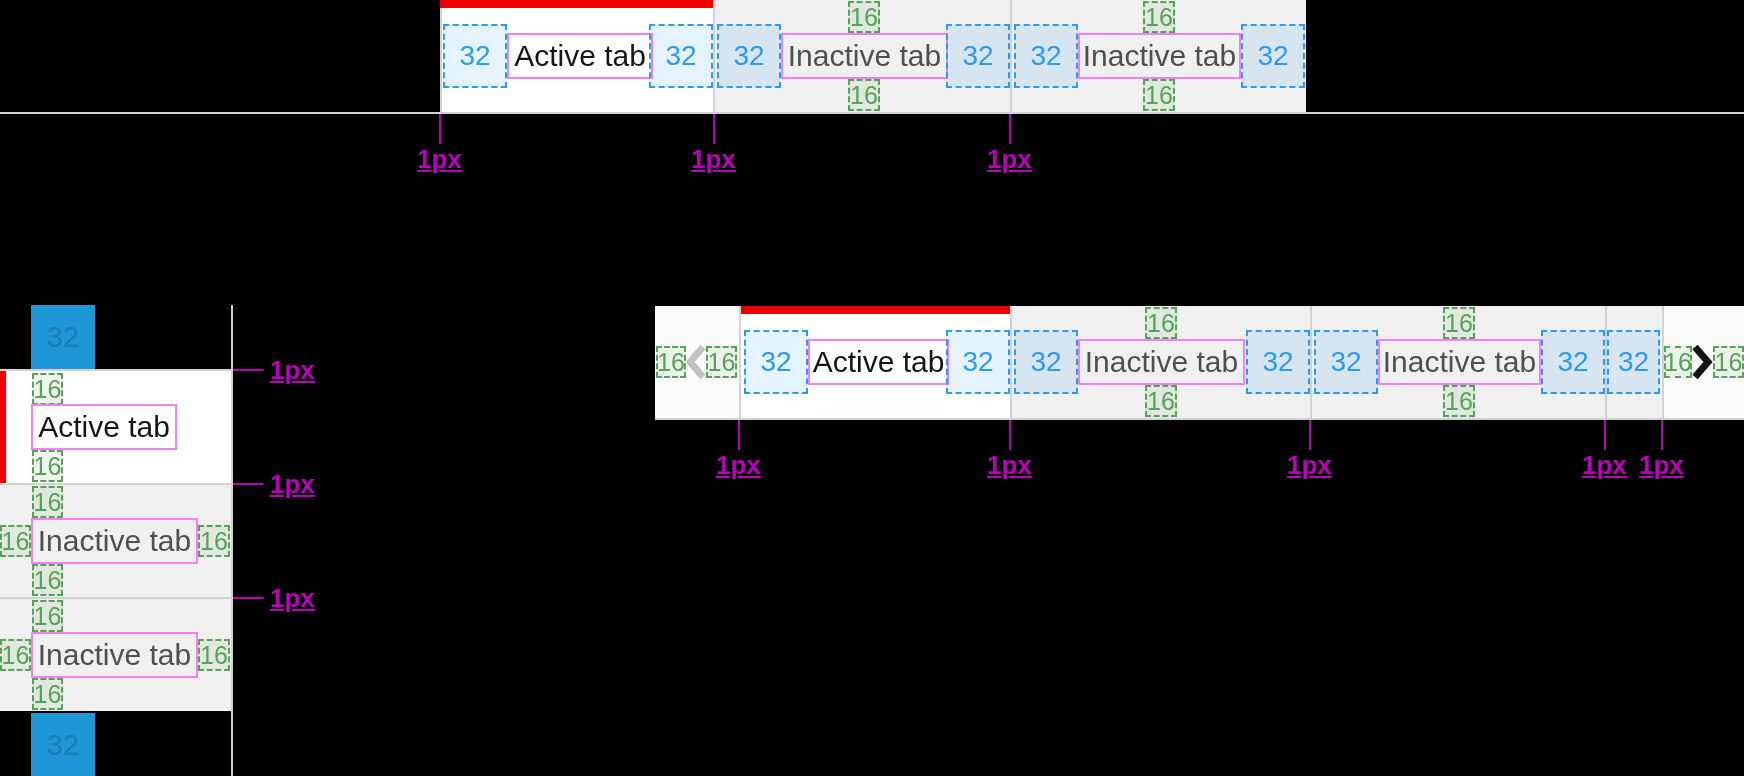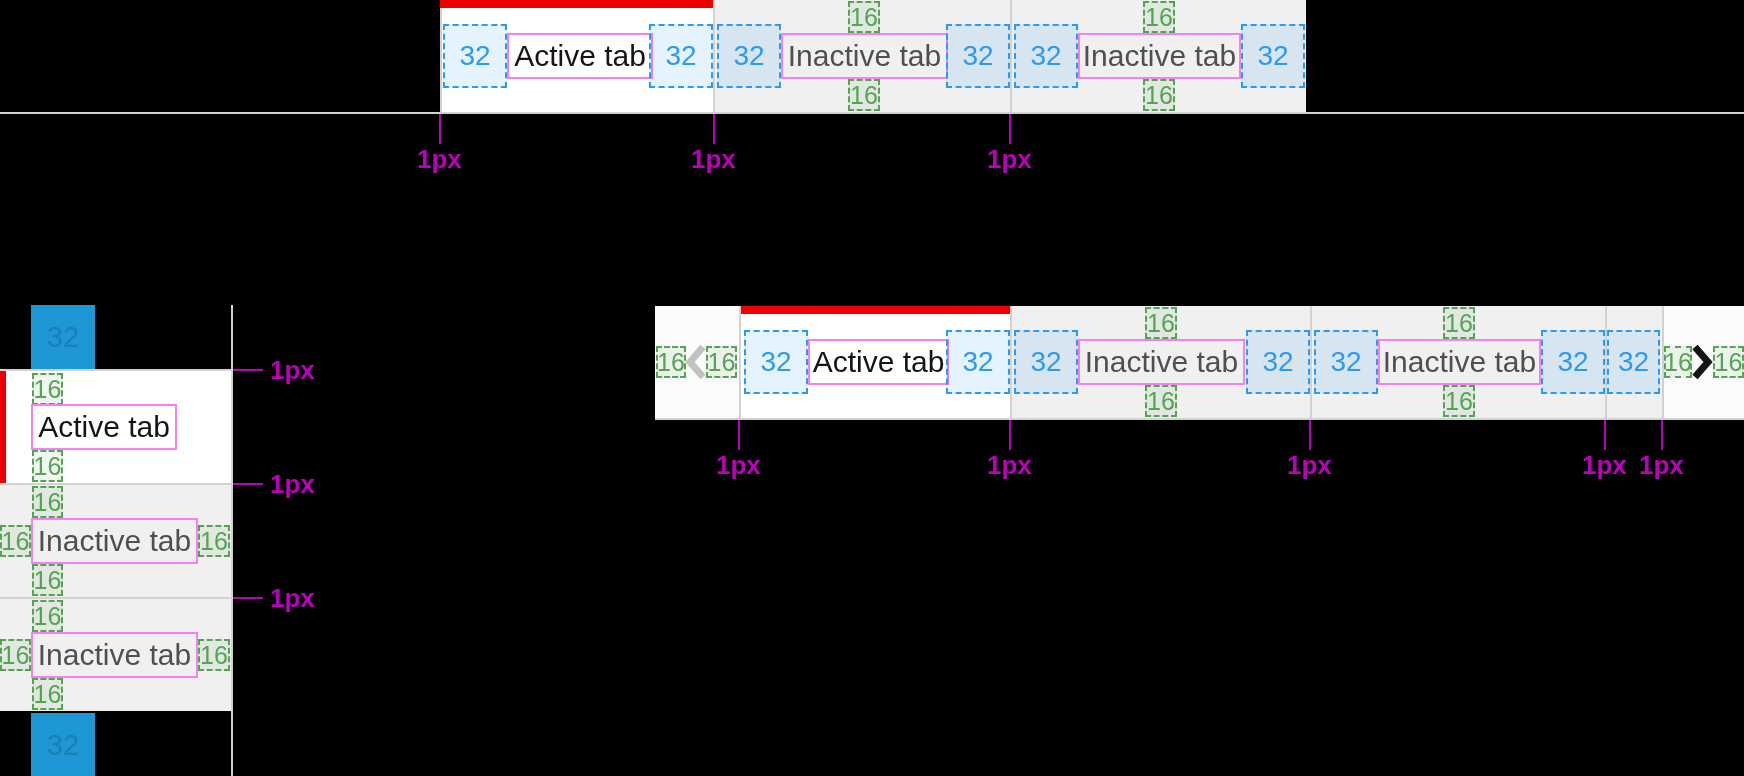--- a/index.html
+++ b/index.html
@@ -16,21 +16,21 @@
           color:#1a7fb4;font-size:29px;}
   .box32{border:2px dashed #2b9af3;background:rgba(43,154,243,0.12);color:#2b9af3;
          font-size:28px;display:flex;align-items:center;justify-content:center;}
   .box16{border:2px dashed #56a356;background:rgba(86,163,86,0.10);color:#56a356;
          font-size:25px;display:flex;align-items:center;justify-content:center;line-height:1;overflow:visible;}
   .labelbox{border:2px solid #f87ef8;display:flex;align-items:center;justify-content:center;
             font-size:30px;white-space:nowrap;}
   .txt-active{color:#151515;}
   .txt-inactive{color:#4f4f4f;}
   .annline{background:#bb00bb;}
-  .annlabel{color:#bb00bb;font-size:26px;font-weight:bold;line-height:1;white-space:nowrap;}
+  .annlabel{color:#bb00bb;font-size:26px;font-weight:bold;line-height:1;white-space:nowrap;text-decoration:underline;}
   .center{display:flex;align-items:center;justify-content:center;}
 </style>
 </head>
 <body>
 
 <div id="page">
 
   <div class="abs hairline" style="left:0;top:112px;width:1744px;height:2px;"></div>
 
   <div class="abs tabbg-active" style="left:440px;top:0;width:273px;height:112px;"></div>

